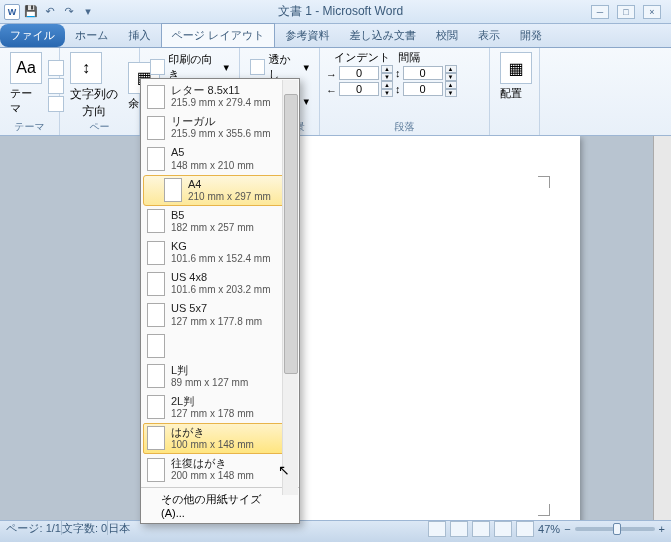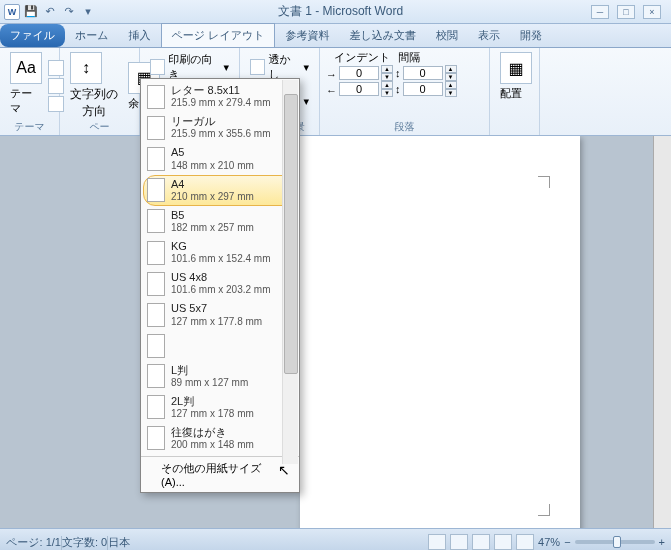--- a/index.html
+++ b/index.html
@@ -30,29 +30,29 @@
 .spin-arrows span{width:12px;height:8px;border:1px solid #a8b8c8;background:#f0f4f8;font-size:6px;text-align:center;line-height:6px}
 .document-area{position:absolute;top:136px;left:0;right:0;bottom:22px;background:#b8c4d0;overflow:hidden}
 .page{position:absolute;left:300px;top:0;width:280px;height:420px;background:#fff;box-shadow:2px 2px 6px rgba(0,0,0,.3)}
 .corner{position:absolute;width:12px;height:12px;border:1px solid #999}
 .corner.tr{top:40px;right:30px;border-left:none;border-bottom:none}
 .corner.br{bottom:40px;right:30px;border-left:none;border-top:none}
 .ruler{position:absolute;right:0;top:0;bottom:0;width:18px;background:#e8e8e8;border-left:1px solid #aaa}
 .dropdown{position:absolute;left:140px;top:78px;width:160px;background:#fafafa;border:1px solid #868686;box-shadow:3px 3px 8px rgba(0,0,0,.3);z-index:100}
 .dd-list{max-height:450px;overflow-y:auto;padding:2px}
 .dd-item{display:flex;align-items:center;padding:3px 4px;gap:6px;cursor:pointer}
-.dd-item.sel{background:linear-gradient(#fef7dc,#fde89a);border:1px solid #e8b44a;border-radius:12px;padding:2px 3px}
+.dd-item.sel{background:linear-gradient(#fef7dc,#fde89a);border:1px solid #e8b44a;border-radius:3px;padding:2px 20px}
 .dd-item.hover{background:linear-gradient(#fff3c8,#ffe580);border:1px solid #e8b44a;border-radius:2px;padding:2px 3px}
 .dd-pageicon{width:18px;height:24px;background:#fff;border:1px solid #aaa;flex-shrink:0}
 .dd-text{display:flex;flex-direction:column;line-height:1.2}
 .dd-name{font-size:11px;color:#222}
 .dd-dim{font-size:10px;color:#555}
 .dd-footer{border-top:1px solid #ccc;padding:4px 20px;cursor:pointer}
 .cursor{position:absolute;left:278px;top:462px;font-size:14px;z-index:200;pointer-events:none}
-.statusbar{position:absolute;bottom:4px;left:0;right:0;height:22px;background:linear-gradient(#dce8f5,#c4d6ea);border-top:1px solid #9db6d4;display:flex;align-items:flex-end;padding:0 6px;font-size:10px;color:#3a5a7a}
+.statusbar{position:absolute;bottom:12px;left:0;right:0;height:22px;background:linear-gradient(#dce8f5,#c4d6ea);border-top:1px solid #9db6d4;display:flex;align-items:flex-start;padding:0 6px;font-size:10px;color:#3a5a7a}
 .status-sep{border-left:1px solid #a8bcd0;height:14px}
 .status-right{margin-left:auto;display:flex;align-items:center;gap:4px}
 .viewbtn{width:18px;height:16px;border:1px solid #a8bcd0;background:#f0f6fc}
 .slider{width:80px;height:4px;background:#a8bcd0;position:relative;border-radius:2px}
 .slider-thumb{position:absolute;left:38px;top:-4px;width:8px;height:12px;background:#f0f6fc;border:1px solid #6a8aac;border-radius:2px}
 .dd-scroll{position:absolute;right:1px;top:1px;bottom:28px;width:16px;background:#f0f0f0;border-left:1px solid #ddd}
 .dd-scroll-thumb{position:absolute;top:14px;width:14px;left:1px;height:280px;background:#d4d4d4;border:1px solid #b0b0b0;border-radius:2px}
 </style>
 </head>
 <body>
@@ -254,20 +254,27 @@
           <span class="dd-dim">89 mm x 127 mm</span>
         </div>
       </div>
       <div class="dd-item">
         <div class="dd-pageicon"></div>
         <div class="dd-text">
           <span class="dd-name">2L判</span>
           <span class="dd-dim">127 mm x 178 mm</span>
         </div>
       </div>
+      <div class="dd-item hover">
+        <div class="dd-pageicon"></div>
+        <div class="dd-text">
+          <span class="dd-name">はがき</span>
+          <span class="dd-dim">100 mm x 148 mm</span>
+        </div>
+      </div>
       <div class="dd-item">
         <div class="dd-pageicon"></div>
         <div class="dd-text">
           <span class="dd-name">往復はがき</span>
           <span class="dd-dim">200 mm x 148 mm</span>
         </div>
       </div>
     </div>
   <div class="dd-scroll">
       <div class="dd-scroll-thumb"></div>

